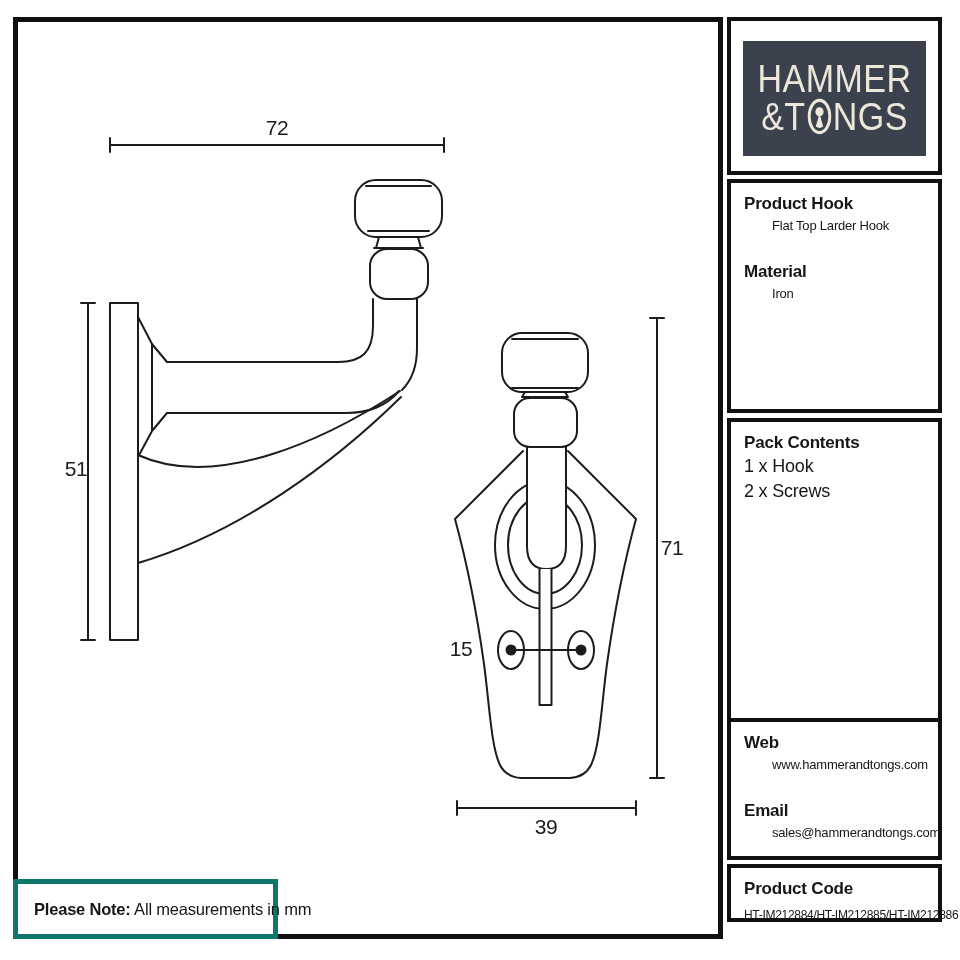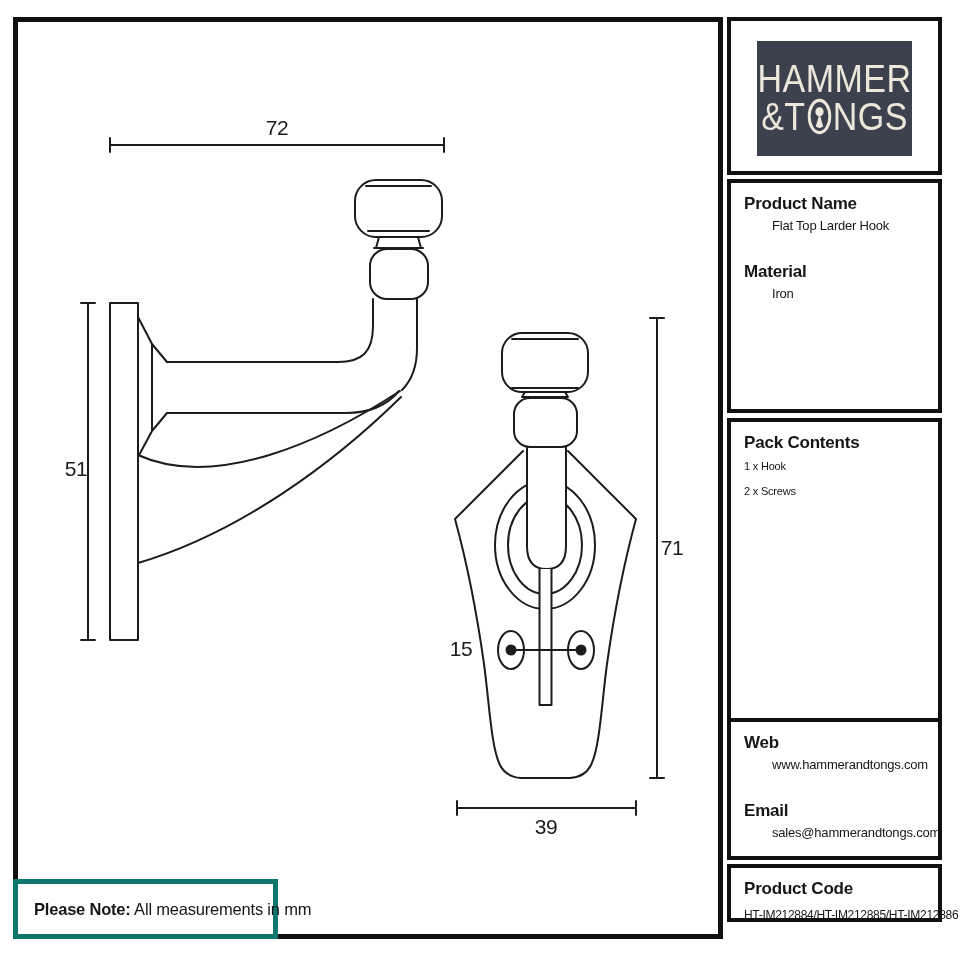--- a/index.html
+++ b/index.html
@@ -17,32 +17,32 @@
   .sec-contact{top:718px;height:142px;}
   .sec-code{top:864px;height:58px;}
 
   .note-box{position:absolute;left:13px;top:879px;width:265px;height:60px;
     border:5px solid #0f766e;box-sizing:border-box;background:#fff;z-index:3;
     display:flex;align-items:center;padding-left:16px;}
   .note-box .txt{font-size:16.5px;color:#161616;letter-spacing:-0.2px;white-space:nowrap;}
   .note-box b{font-weight:bold;}
 
   
-  .logo-plate{margin:20px auto 0 auto;width:155px;height:115px;background:#3b424d;
+  .logo-plate{margin:20px auto 0 auto;width:183px;height:115px;background:#3b424d;
     display:flex;flex-direction:column;align-items:center;justify-content:center;gap:2px;}
   .logo-line{color:#ece7da;font-size:34px;line-height:1.0;letter-spacing:0.5px;
     display:flex;align-items:center;transform:scaleY(1.12);font-weight:500;white-space:nowrap;}
   .keyhole{display:inline-block;margin:0 1px;position:relative;top:2px;}
 
   
   .sec-inner{padding:10px 12px 0 13px;color:#161616;}
   .lbl{font-size:17px;font-weight:bold;line-height:22px;letter-spacing:-0.2px;}
   .val{font-size:13px;line-height:22px;letter-spacing:-0.2px;margin-left:28px;}
   .gap{height:24px;}
-  .pack-line{font-size:11px;line-height:25px;letter-spacing:-0.2px;}
+  .pack-line{font-size:18px;line-height:25px;letter-spacing:-0.2px;}
   .code-val{font-size:12px;line-height:20px;letter-spacing:-0.3px;margin-top:5px;white-space:nowrap;}
 
   
   .drawing{position:absolute;left:0;top:0;z-index:2;pointer-events:none;}
   .dim-label{position:absolute;width:60px;text-align:center;font-size:21px;color:#1c1c1c;
     z-index:2;letter-spacing:-0.5px;}
 </style>
 </head>
 <body>
 
@@ -122,21 +122,21 @@
             <path d="M15,17 L10.5,31 Q15,33.8 19.5,31 Z" fill="#ece7da"></path>
           </svg>
         </span>
         <span>NGS</span>
       </div>
     </div>
   </div>
 
   <div class="panel-box sec-info">
     <div class="sec-inner">
-      <div class="lbl">Product Name</div>
+      <div class="lbl">Product Hook</div>
       <div class="val">Flat Top Larder Hook</div>
       <div class="gap"></div>
       <div class="lbl">Material</div>
       <div class="val">Iron</div>
     </div>
   </div>
 
   <div class="panel-box sec-pack">
     <div class="sec-inner">
       <div class="lbl">Pack Contents</div>

